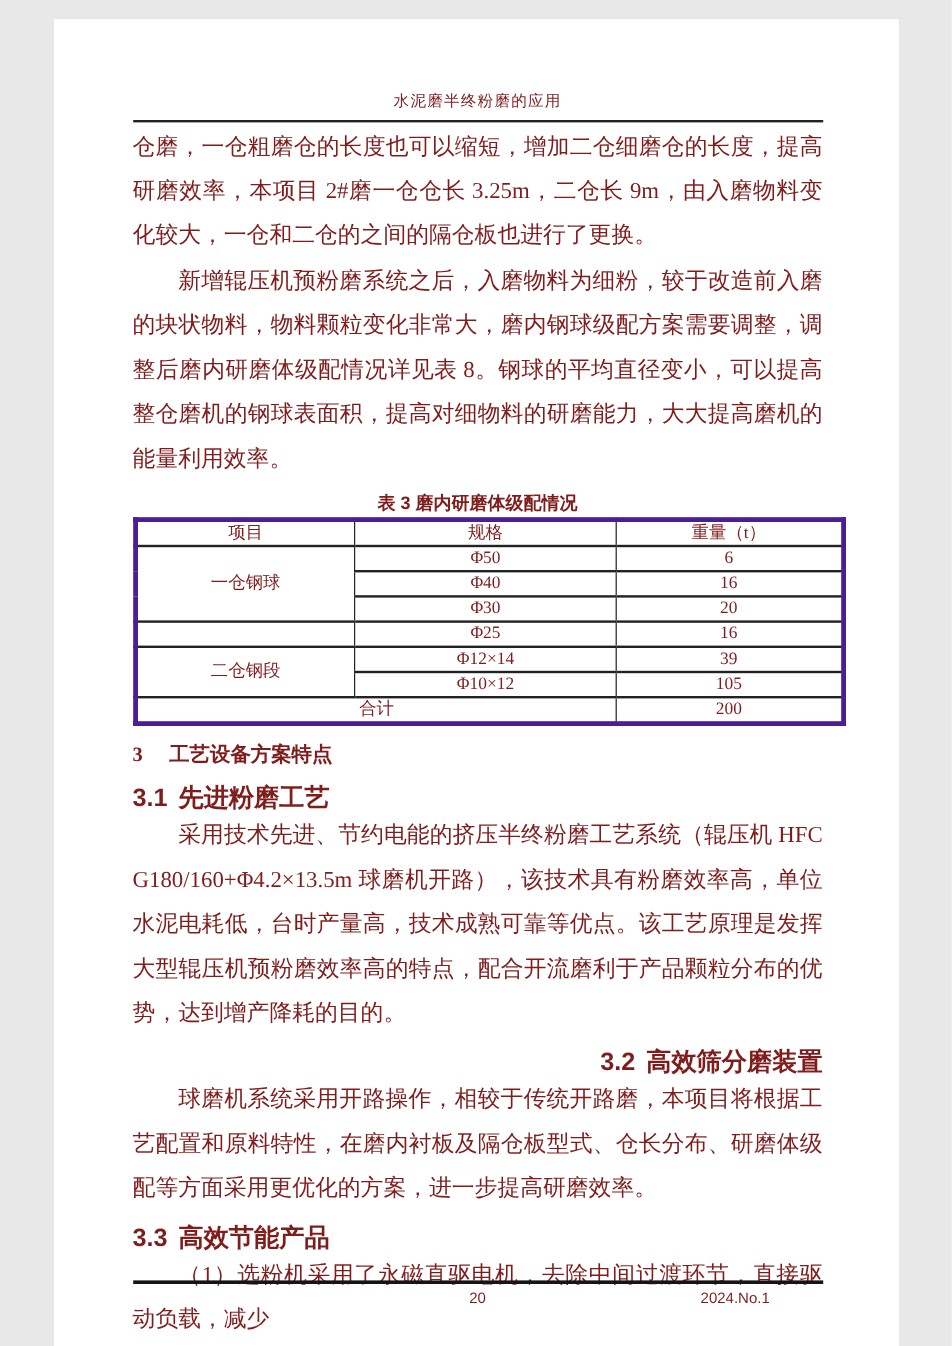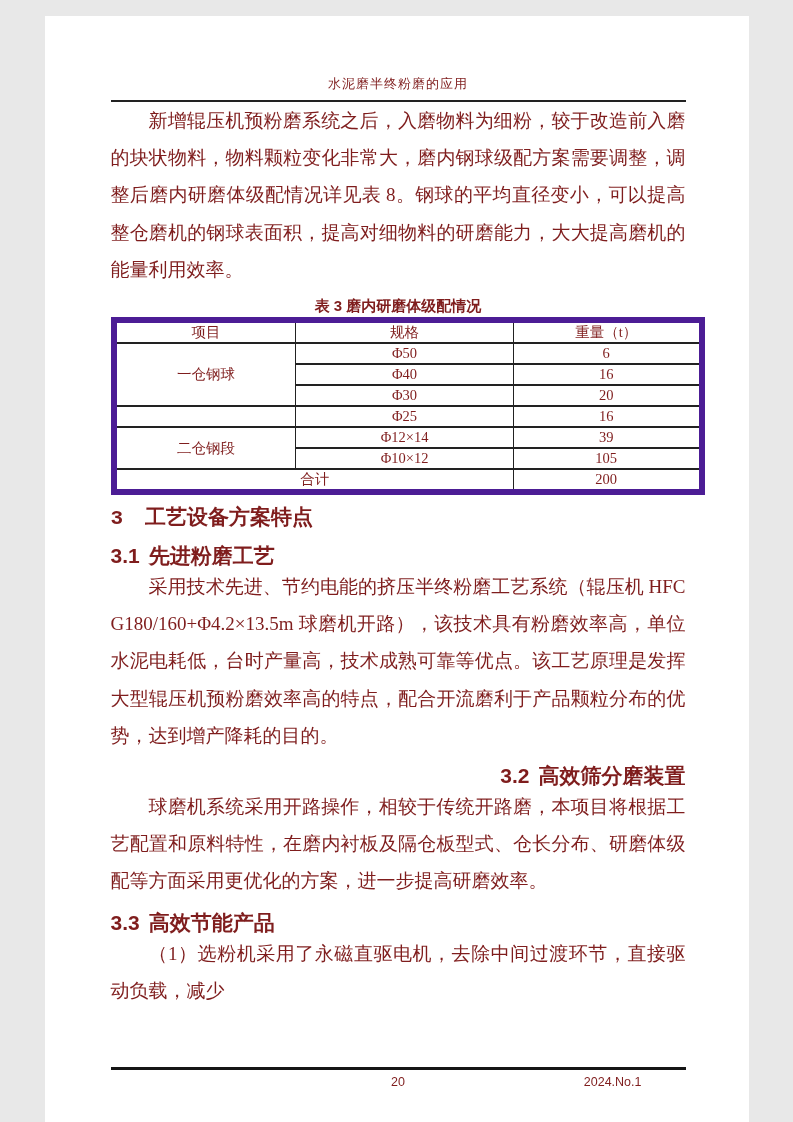--- a/index.html
+++ b/index.html
@@ -45,39 +45,39 @@
     line-height:17px;
     margin:0;
     padding:0 0 3px 0;
   }
   table.media-table {
     width:594px;
     margin:0 auto;
     border-collapse:collapse;
     table-layout:fixed;
     font-size:14.5px;
-    border:6px solid #4c1d95;
+    border:4px solid #4c1d95;
   }
   table.media-table td, table.media-table th {
     border-left:1px solid #222;
     border-right:1px solid #222;
     border-top:2px solid #222;
     border-bottom:2px solid #222;
     text-align:center;
     vertical-align:middle;
     font-weight:normal;
     height:17px;
     padding:1px 4px;
     line-height:17px;
   }
   
   .h-main {
-    font-family:Liberation Mono, monospace;
+    font-family:Liberation Serif, serif;
     font-weight:bold;
-    font-size:21px;
+    font-size:17px;
     line-height:24px;
     margin:12px 0 0 0;
   }
   .h-main .h-num { display:inline-block; margin-right:22px; }
   .h-sub {
     font-family:"Liberation Sans","DejaVu Sans",sans-serif;
     font-weight:bold;
     font-size:21px;
     line-height:24px;
     margin:12px 0 0 0;
@@ -105,20 +105,21 @@
   .foot-issue { position:absolute; right:44px; top:0; }
 </style>
 </head>
 <body>
 
 <div class="page">
 
   <div class="running-head">水泥磨半终粉磨的应用</div>
   <hr class="head-rule">
 
+  <p class="body p-first">仓磨，一仓粗磨仓的长度也可以缩短，增加二仓细磨仓的长度，提高研磨效率，本项目 2#磨一仓仓长 3.25m，二仓长 9m，由入磨物料变化较大，一仓和二仓的之间的隔仓板也进行了更换。</p>
   <p class="body indent">新增辊压机预粉磨系统之后，入磨物料为细粉，较于改造前入磨的块状物料，物料颗粒变化非常大，磨内钢球级配方案需要调整，调整后磨内研磨体级配情况详见表 8。钢球的平均直径变小，可以提高整仓磨机的钢球表面积，提高对细物料的研磨能力，大大提高磨机的能量利用效率。</p>
 
   <div style="margin-top:9px;">
     <p class="tbl-caption">表 3 磨内研磨体级配情况</p>
     <table class="media-table">
       <colgroup>
         <col style="width:31%">
           <col style="width:37%">
           <col style="width:32%">
       </colgroup>

